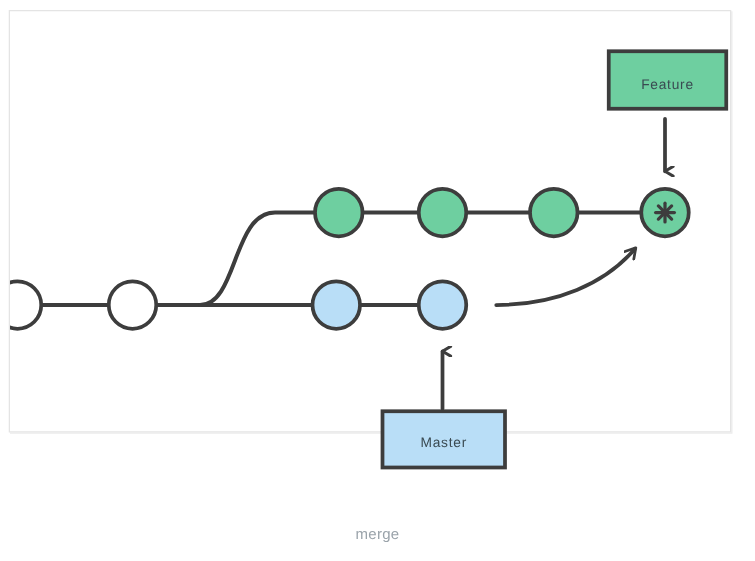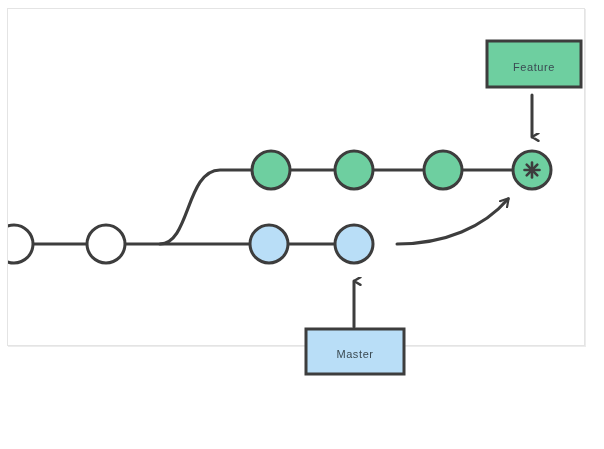--- a/index.html
+++ b/index.html
@@ -139,14 +139,15 @@
         <text class="node-label" x="347" y="346" text-anchor="middle" dominant-baseline="middle">Master</text>
       </g>
 
       <g>
         <line x1="346" y1="318" x2="346" y2="272" stroke="#3d3d3d" stroke-width="3" stroke-linecap="round" marker-end="url(#arrowhead-up)"></line>
       </g>
 
     </svg>
   </div>
 
+  <div id="caption">merge</div>
 
 </div>
 
 </body></html>

